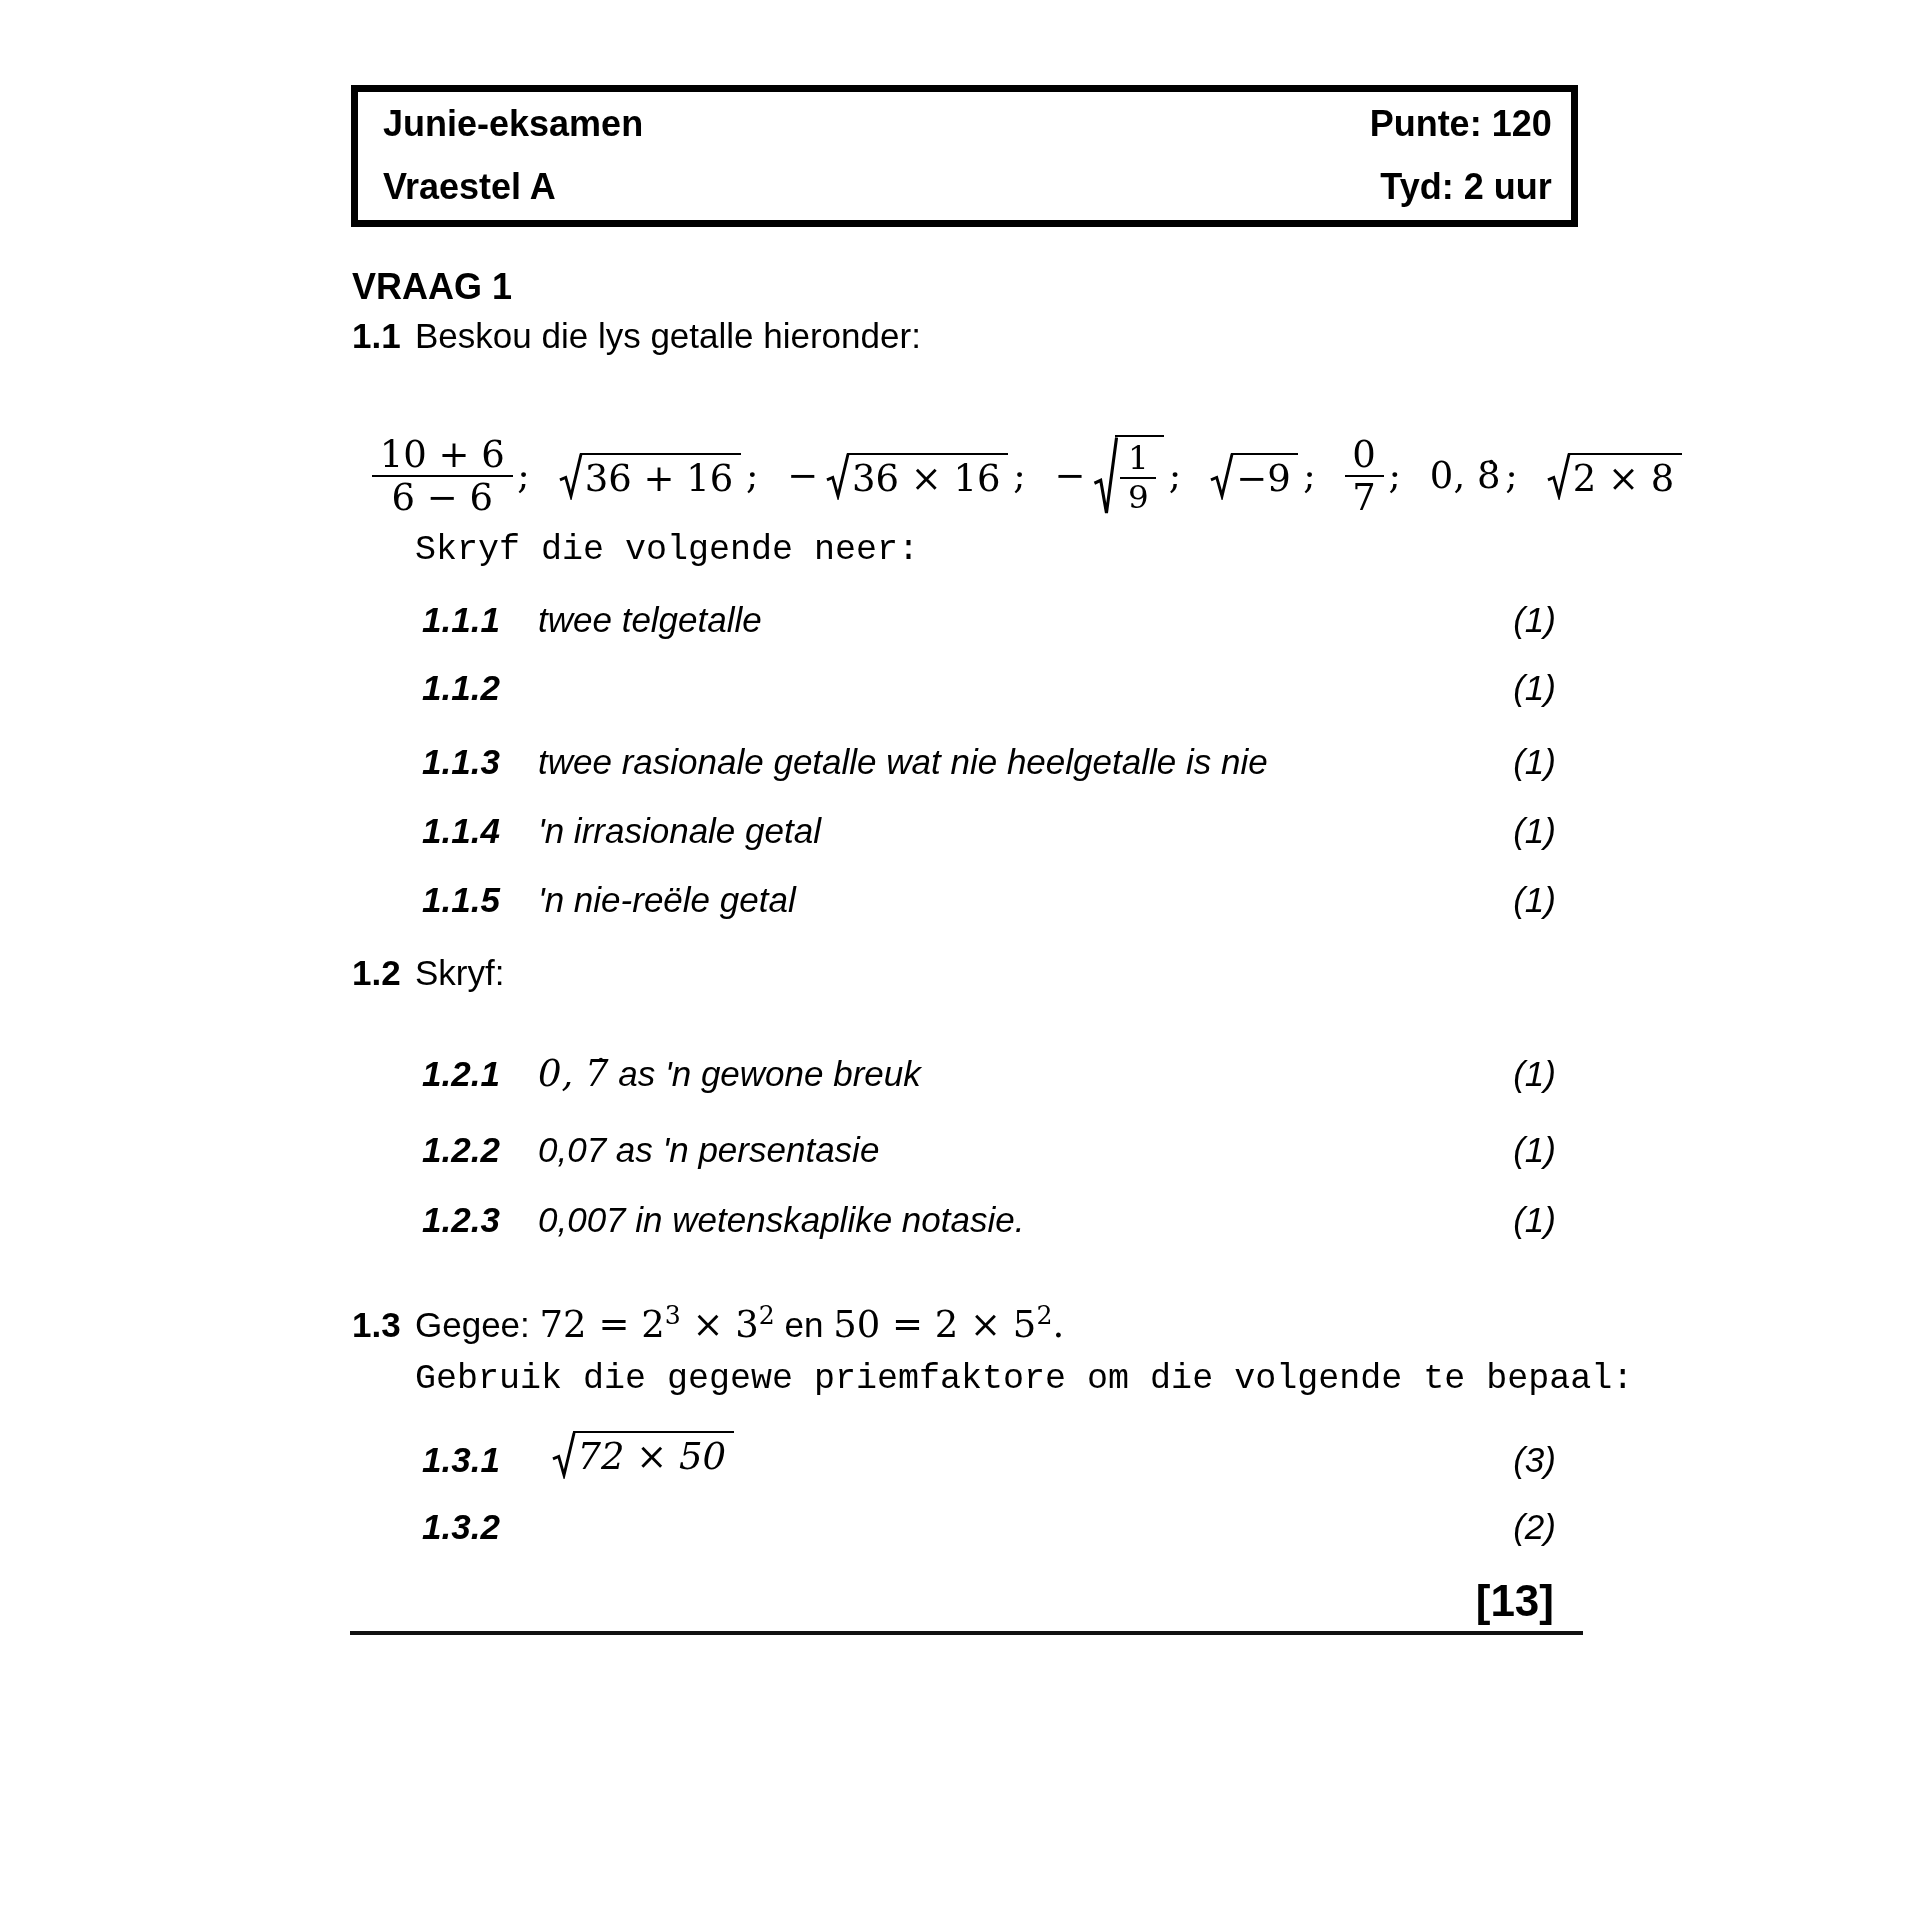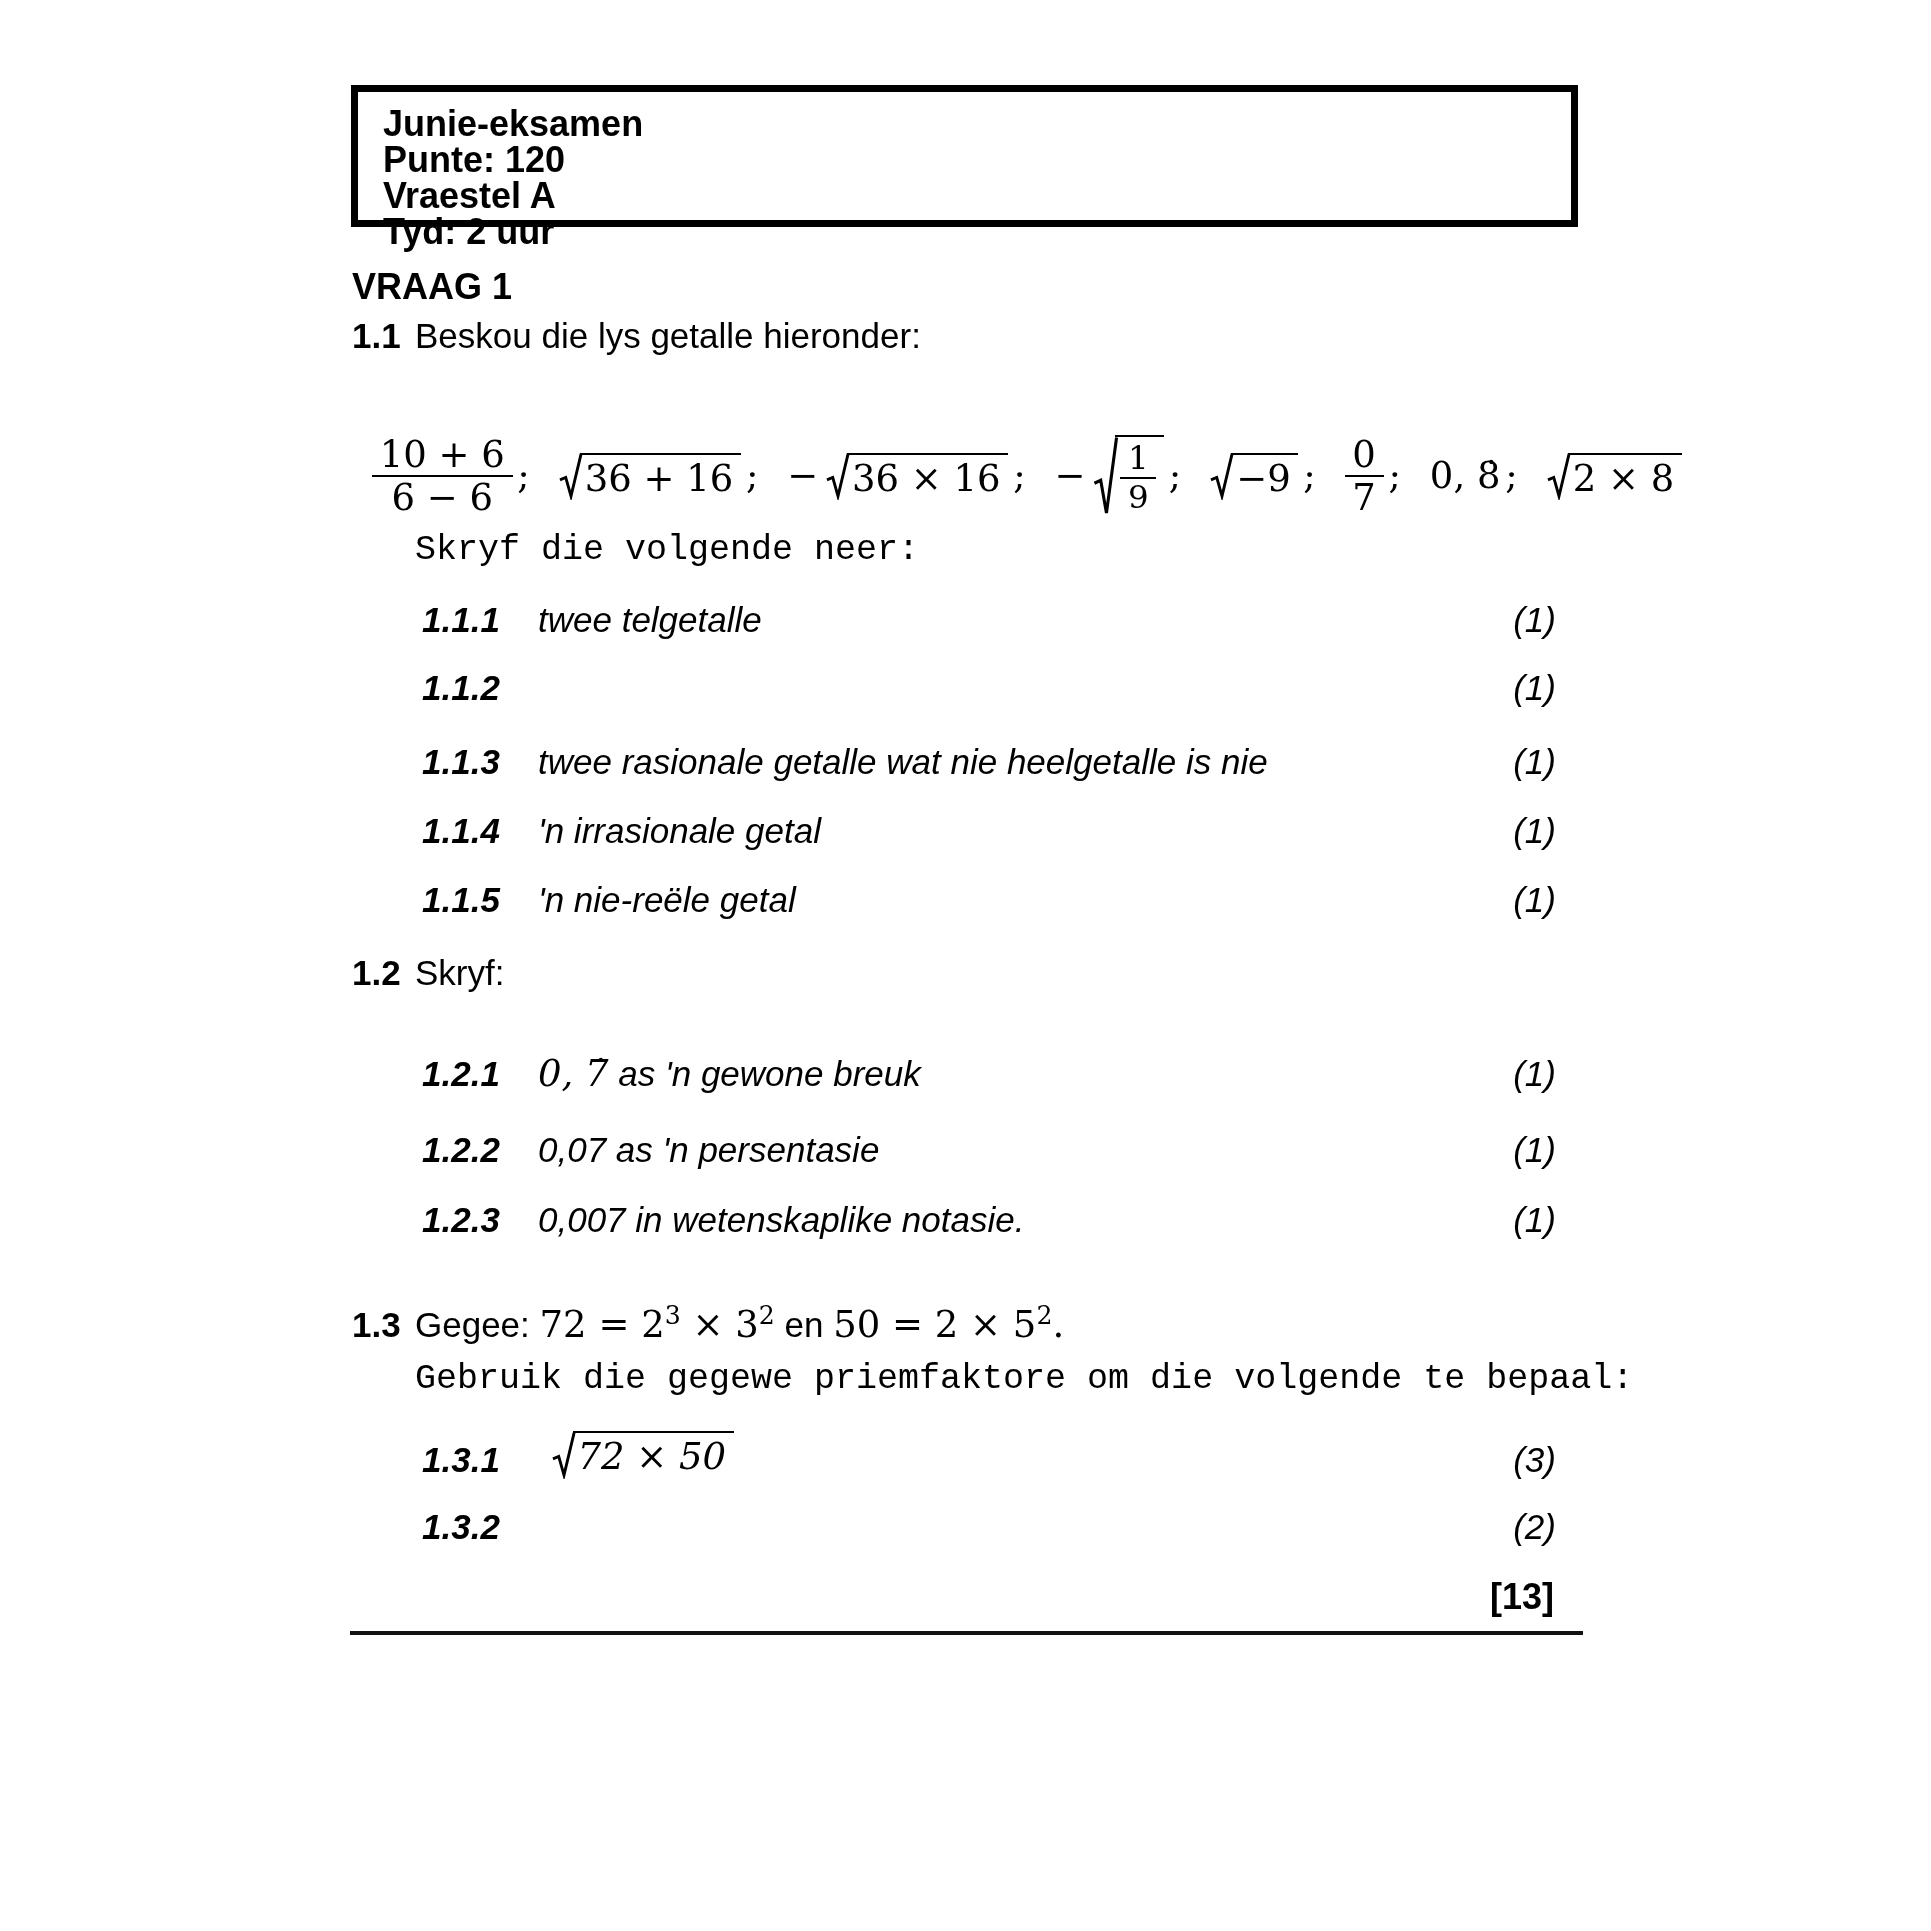--- a/index.html
+++ b/index.html
@@ -13,21 +13,21 @@
 
   
   .header-box {
     position:absolute; left:351px; top:85px;
     width:1227px; height:142px;
     border:7.7px solid #000; box-sizing:border-box;
     display:flex; flex-direction:column; justify-content:space-between;
     padding:13.5px 19.3px 15.4px 25px;
     font-weight:bold; font-size:36px; line-height:1;
   }
-  .hrow { display:flex; justify-content:space-between; align-items:baseline;flex-direction:column; }
+  .hrow { display:flex; justify-content:space-between; align-items:baseline; }
 
   .heading { position:absolute; left:352px; top:243px; font-size:36px; font-weight:bold;margin-top:23px; }
 
   
   .row {
     position:absolute; left:352px; width:1202px;
     display:flex; align-items:baseline;
     font-size:35px; line-height:1.22;
   }
   .row.center { align-items:center; }
@@ -55,21 +55,21 @@
   .sqrt svg { display:block; flex:0 0 auto; }
   .under {
     display:inline-block; border-top:2.9px solid #000;
     padding:2.9px 7.7px 0 4.8px; margin-left:-2.9px; line-height:1.15;
   }
   .under .frac { font-size:0.88em; }
   .minus { margin-right:7.7px; }
   sup { font-size:0.68em; line-height:0; }
 
   .total-row { position:absolute; left:352px; width:1202px; text-align:right;
-               font-size:36px; font-weight:bold; }
+               font-size:44px; font-weight:bold; }
   .rule { position:absolute; left:350px; top:1631px; width:1233px; height:3.9px; background:#111; }
 </style>
 </head>
 <body>
 
 <div class="header-box">
   <div class="hrow">
     <span>Junie-eksamen</span>
     <span>Punte: 120</span>
   </div>

